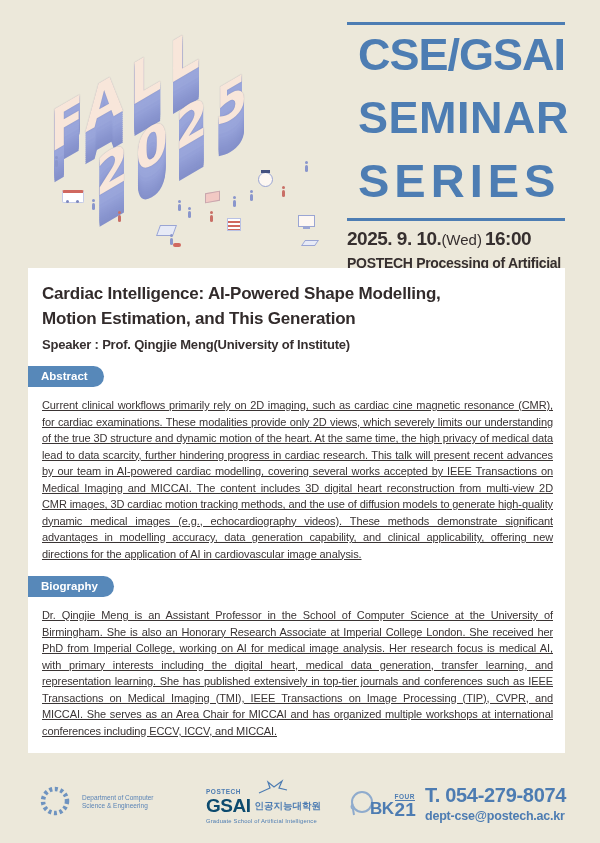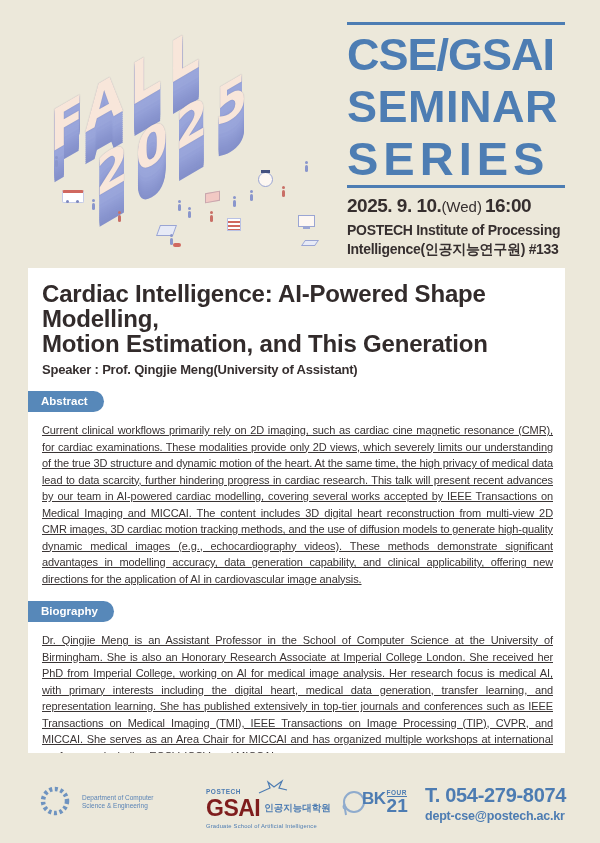--- a/index.html
+++ b/index.html
@@ -28,50 +28,50 @@
   .servers{width:12px;height:11px;background:repeating-linear-gradient(#fff 0 2px,#d0685f 2px 4px);border:1px solid #b9c1e4;}
   .board{width:13px;height:8px;background:#f2c9c4;border:1px solid #c8a7ae;transform:skewY(-10deg);}
   .globe{width:13px;height:13px;border:1.5px solid #9aa5d3;border-radius:50%;background:#fdf7f2;}
   .globe::before{content:"";display:block;width:9px;height:3px;background:#44507e;margin:-3px auto 0;}
   .plate{width:8px;height:4px;background:#d0685f;border-radius:2px;}
   .keyboard{width:12px;height:4px;background:#e7eaf6;border:1px solid #9aa5d3;transform:skewX(-35deg);}
 
   
   .header-right{position:absolute;left:347px;top:22px;width:218px;}
   .rule{height:3px;background:#4d7db3;}
-  .series{color:#4d7db3;font-weight:bold;line-height:52px;margin:0;}
+  .series{color:#4d7db3;font-weight:bold;line-height:52px;margin:11px;}
   .series-0{font-size:45px;letter-spacing:-1px;margin-top:4px;}
   .series-1{font-size:45px;letter-spacing:0.5px;}
   .series-2{font-size:47px;letter-spacing:5px;}
   .datetime{margin-top:7px;color:#362f2f;white-space:nowrap;}
   .dt-date,.dt-time{font-size:19px;font-weight:bold;letter-spacing:-0.5px;}
   .dt-day{font-size:15px;font-weight:normal;}
   .dt-time{margin-left:3px;}
   .venue{font-size:14px;font-weight:bold;line-height:19px;letter-spacing:-0.3px;margin-top:4px;}
 
   
   .panel{position:absolute;left:28px;top:268px;width:537px;height:485px;background:#ffffff;
          box-sizing:border-box;padding:13px 12px 8px 14px;overflow:hidden;}
-  .talk-title{font-size:24px;font-weight:bold;line-height:25px;letter-spacing:-0.2px;color:#322b2b;}
+  .talk-title{font-size:17px;font-weight:bold;line-height:25px;letter-spacing:-0.2px;color:#322b2b;}
   .speaker{font-size:13px;font-weight:bold;color:#362f2f;margin-top:6px;letter-spacing:-0.2px;}
   .badge{display:inline-block;margin-left:-14px;margin-top:14px;padding:4px 16px 5px 13px;
          background:#5788b9;color:#ffffff;font-size:11.5px;font-weight:bold;border-radius:0 13px 13px 0;}
   .body-text{margin:10px 0 0 0;font-size:11px;line-height:16.5px;letter-spacing:-0.1px;
              color:#3a3434;text-align:justify;text-decoration:underline;}
   .cse-logo{position:absolute;left:36px;top:782px;display:flex;gap:8px;align-items:center;}
   .cse-name{font-size:17px;color:#5b84b6;letter-spacing:0.5px;}
   .cse-sub{font-size:6.5px;line-height:8px;color:#5b84b6;margin-top:2px;}
   .gsai-logo{position:absolute;left:206px;top:779px;}
   .gsai-top{display:flex;align-items:flex-end;gap:2px;}
   .gsai-postech{font-size:6.5px;font-weight:bold;color:#4d7cb2;letter-spacing:0.5px;}
   .gsai-main{display:flex;align-items:center;gap:4px;}
-  .gsai-word{font-size:23px;font-weight:bold;color:#7f1d1d;letter-spacing:-0.5px;}
+  .gsai-word{font-size:19px;font-weight:bold;color:#0c4a6e;letter-spacing:-0.5px;}
   .gsai-kor{font-size:9.5px;font-weight:bold;color:#4d7cb2;}
   .gsai-sub{font-size:5.8px;color:#4d7cb2;letter-spacing:0.2px;margin-top:1px;}
-  .bk21{position:absolute;left:340px;top:789px;display:flex;align-items:flex-start;}
+  .bk21{position:absolute;left:348px;top:789px;display:flex;align-items:flex-end;}
   .bk-text{font-size:17px;font-weight:bold;color:#4d7cb2;margin-left:-6px;letter-spacing:-0.5px;}
   .bk-col{display:flex;flex-direction:column;align-items:flex-start;margin-left:1px;}
   .bk-four{font-size:6.5px;font-weight:bold;color:#4d7cb2;border-bottom:1.5px solid #4d7cb2;letter-spacing:0.5px;}
   .bk-num{font-size:19px;font-weight:bold;color:#4d7cb2;line-height:18px;}
   .contact{position:absolute;left:425px;top:784px;}
   .phone{font-size:20px;font-weight:bold;color:#4d7cb2;letter-spacing:-0.3px;}
   .email{font-size:12.5px;font-weight:bold;color:#4d7cb2;margin-top:2px;letter-spacing:-0.2px;}
 </style>
 </head>
 <body>
@@ -105,31 +105,31 @@
   <div class="header-right">
     <div class="rule"></div>
     <div class="series series-0">CSE/GSAI</div>
     <div class="series series-1">SEMINAR</div>
     <div class="series series-2">SERIES</div>
     <div class="rule"></div>
     <div class="datetime">
       <span class="dt-date">2025. 9. 10.</span><span class="dt-day">(Wed)</span><span class="dt-time">16:00</span>
     </div>
     <div class="venue">
-      <div>POSTECH Institute of Processing</div>
+      <div>POSTECH Processing of Artificial</div>
       <div>Intelligence(인공지능연구원) #133</div>
     </div>
   </div>
 
   <div class="panel">
     <div class="talk-title">
       <div>Cardiac Intelligence: AI-Powered Shape Modelling,</div>
       <div>Motion Estimation, and This Generation</div>
     </div>
-    <div class="speaker">Speaker : Prof. Qingjie Meng(University of Assistant)</div>
+    <div class="speaker">Speaker : Prof. Qingjie Meng(University of Institute)</div>
 
     <div>
       <span class="badge">Abstract</span>
     </div>
     <p class="body-text">Current clinical workflows primarily rely on 2D imaging, such as cardiac cine magnetic resonance (CMR), for cardiac examinations. These modalities provide only 2D views, which severely limits our understanding of the true 3D structure and dynamic motion of the heart. At the same time, the high privacy of medical data lead to data scarcity, further hindering progress in cardiac research. This talk will present recent advances by our team in AI-powered cardiac modelling, covering several works accepted by IEEE Transactions on Medical Imaging and MICCAI. The content includes 3D digital heart reconstruction from multi-view 2D CMR images, 3D cardiac motion tracking methods, and the use of diffusion models to generate high-quality dynamic medical images (e.g., echocardiography videos). These methods demonstrate significant advantages in modelling accuracy, data generation capability, and clinical applicability, offering new directions for the application of AI in cardiovascular image analysis.</p>
 
     <div>
       <span class="badge">Biography</span>
     </div>
     <p class="body-text">Dr. Qingjie Meng is an Assistant Professor in the School of Computer Science at the University of Birmingham. She is also an Honorary Research Associate at Imperial College London. She received her PhD from Imperial College, working on AI for medical image analysis. Her research focus is medical AI, with primary interests including the digital heart, medical data generation, transfer learning, and representation learning. She has published extensively in top-tier journals and conferences such as IEEE Transactions on Medical Imaging (TMI), IEEE Transactions on Image Processing (TIP), CVPR, and MICCAI. She serves as an Area Chair for MICCAI and has organized multiple workshops at international conferences including ECCV, ICCV, and MICCAI.</p>

